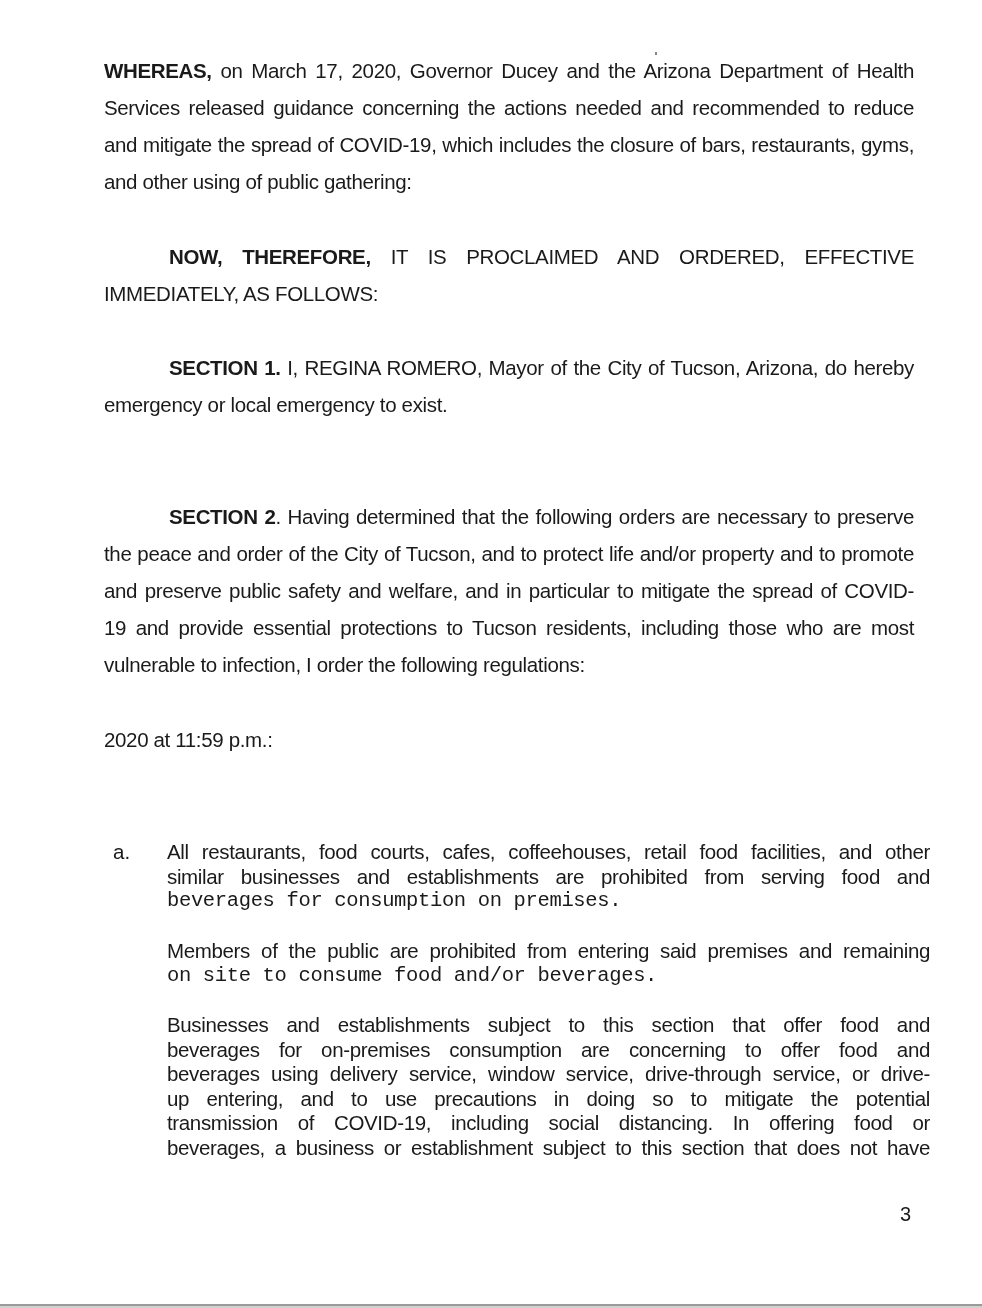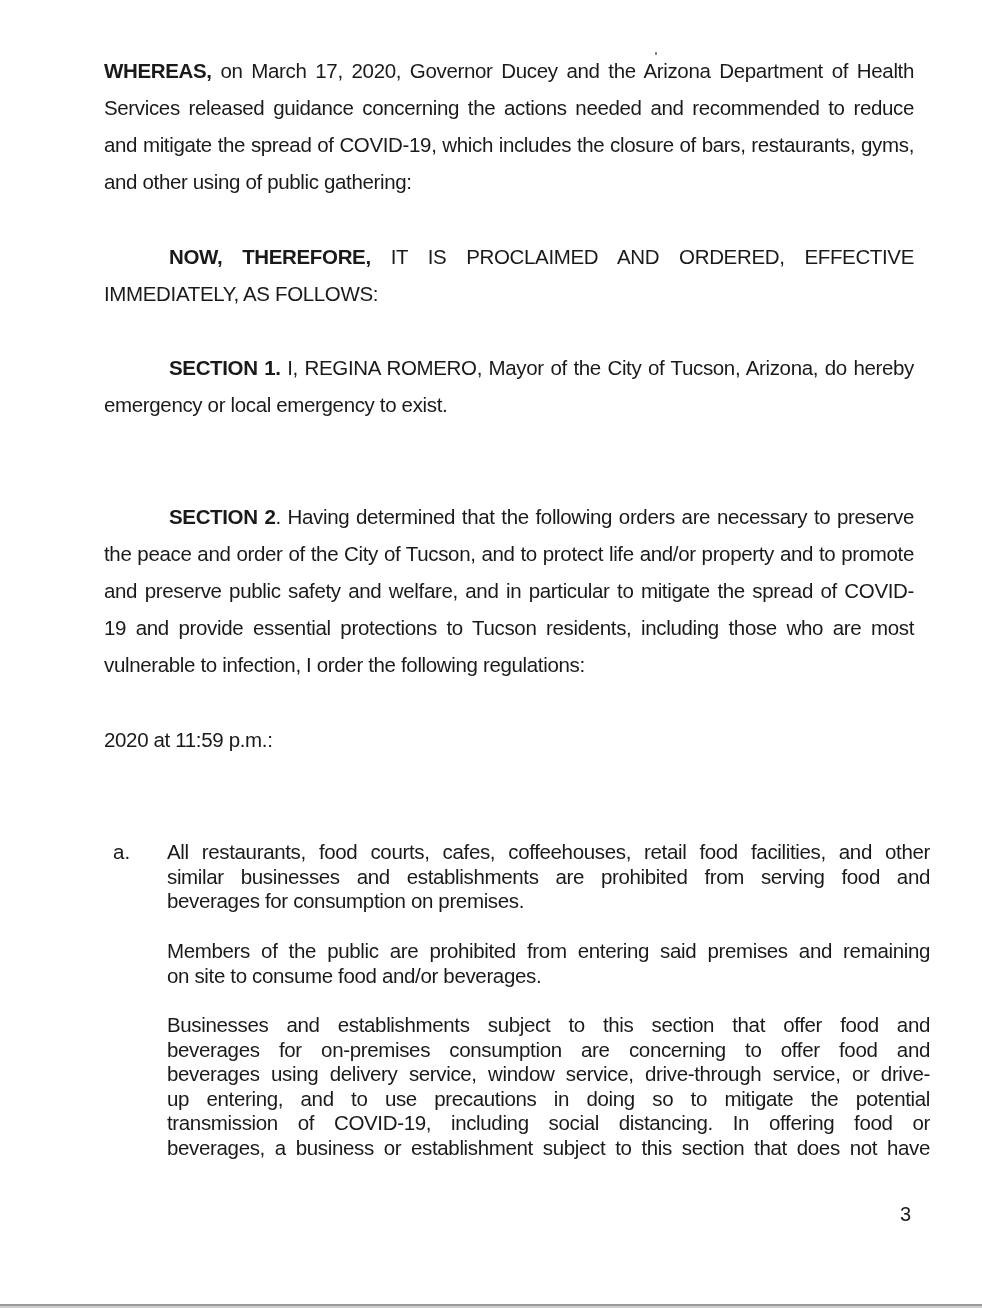--- a/index.html
+++ b/index.html
@@ -66,20 +66,21 @@
       margin: 0;
     }
     .sub .line {
       display: block;
       text-align: justify;
       text-align-last: justify;
       white-space: nowrap;
     }
     .sub .line.last {
       text-align-last: left;
+      font-family: Liberation Mono, monospace;
     }
     .list-marker {
       position: absolute;
       left: 113px;
       font-size: 20.5px;
       line-height: 24.6px;
     }
     .page-number {
       position: absolute;
       left: 900px;

